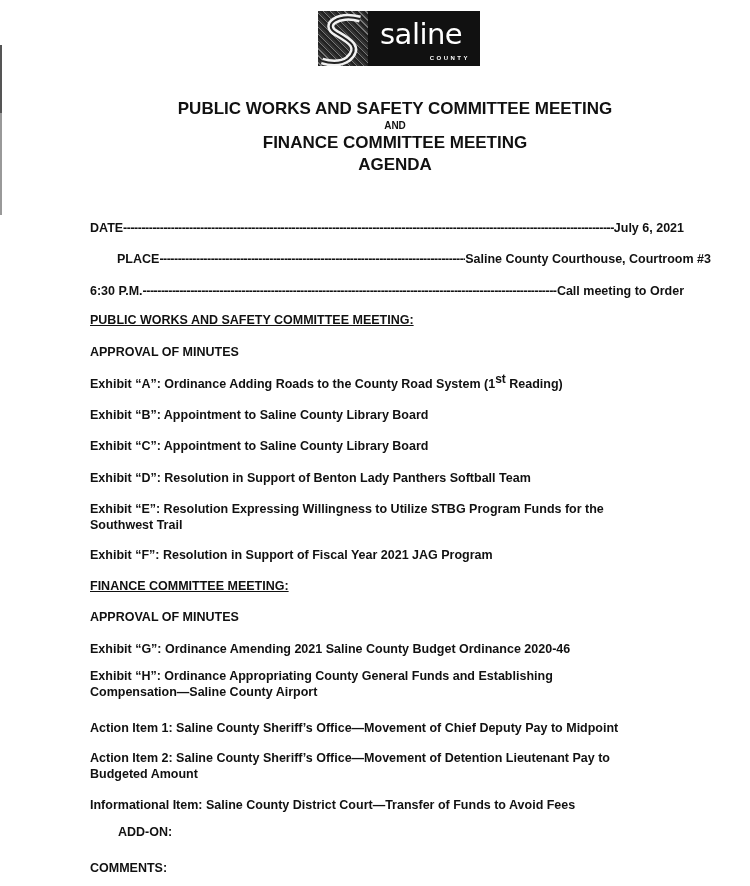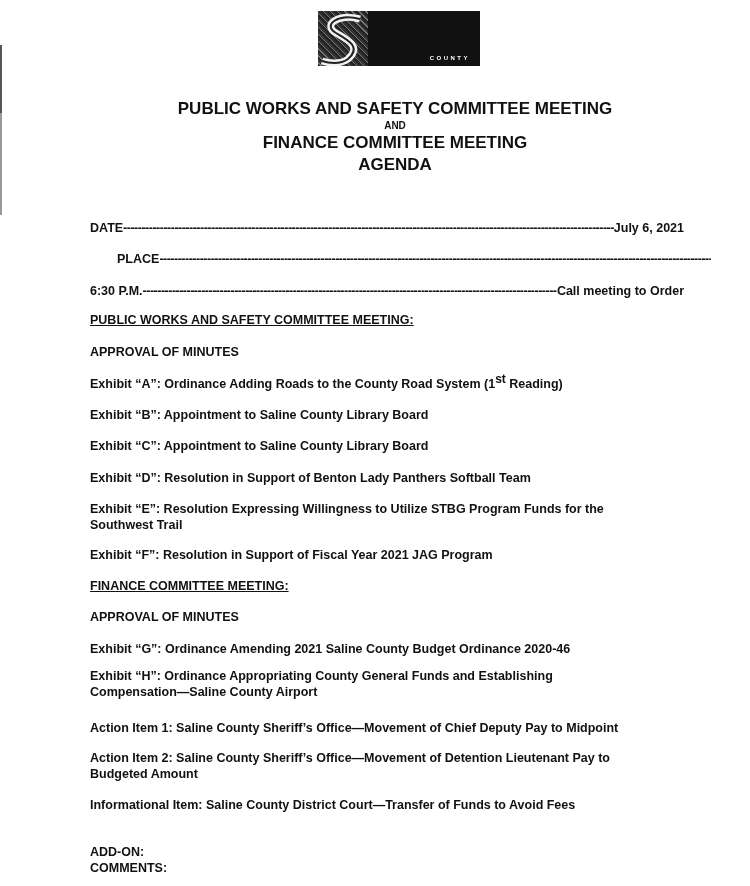--- a/index.html
+++ b/index.html
@@ -52,39 +52,41 @@
 <div class="edge-mark"></div>
 
 <div class="logo">
   <div class="logo-mark">
     <svg width="50" height="55" viewBox="0 0 50 55">
       <path d="M42 8 C 20 2, 4 14, 18 22 C 30 29, 44 36, 30 48 C 22 54, 10 52, 4 50" fill="none" stroke="#f2f2f2" stroke-width="7"></path>
       <path d="M42 8 C 20 2, 4 14, 18 22 C 30 29, 44 36, 30 48 C 22 54, 10 52, 4 50" fill="none" stroke="#222" stroke-width="2"></path>
     </svg>
   </div>
   <div class="logo-text">
+    <span class="logo-word">saline</span>
     <span class="logo-county">COUNTY</span>
   </div>
 </div>
 
 <div class="titles">
   <div class="t1">PUBLIC WORKS AND SAFETY COMMITTEE MEETING</div>
   <div class="t2">AND</div>
   <div class="t3">FINANCE COMMITTEE MEETING</div>
   <div class="t4">AGENDA</div>
 </div>
 
 <div class="row leader" style="top:220px;">
   <span class="lbl">DATE</span>
   <span class="dash">----------------------------------------------------------------------------------------------------------------------------------------------------------------</span>
   <span class="val"> July 6, 2021</span>
 </div>
 <div class="row leader" style="top:251px;margin-left:27px;">
   <span class="lbl">PLACE</span>
   <span class="dash">----------------------------------------------------------------------------------------------------------------------------------------------------------------</span>
+  <span class="val">Saline County Courthouse, Courtroom #3</span>
 </div>
 <div class="row leader" style="top:283px;justify-content:center;">
   <span class="lbl">6:30 P.M.</span>
   <span class="dash">----------------------------------------------------------------------------------------------------------------------------------------------------------------</span>
   <span class="val">Call meeting to Order</span>
 </div>
 
 <div class="row u" style="top:312px;">PUBLIC WORKS AND SAFETY COMMITTEE MEETING:</div>
 <div class="row" style="top:344px;">APPROVAL OF MINUTES</div>
 
@@ -97,14 +99,14 @@
 
 <div class="row u" style="top:578px;">FINANCE COMMITTEE MEETING:</div>
 <div class="row" style="top:609px;">APPROVAL OF MINUTES</div>
 
 <div class="row" style="top:641px;">Exhibit “G”: Ordinance Amending 2021 Saline County Budget Ordinance 2020-46</div>
 <div class="row wrap" style="top:668px; width:520px;">Exhibit “H”:  Ordinance Appropriating County General Funds and Establishing Compensation—Saline County Airport</div>
 <div class="row" style="top:720px;">Action Item 1: Saline County Sheriff’s Office—Movement of Chief Deputy Pay to Midpoint</div>
 <div class="row wrap" style="top:750px; width:580px;">Action Item 2: Saline County Sheriff’s Office—Movement of Detention Lieutenant Pay to Budgeted Amount</div>
 <div class="row" style="top:797px;">Informational Item: Saline County District Court—Transfer of Funds to Avoid Fees</div>
 
-<div class="row" style="top:844px;">ADD-ON:</div>
+<div class="row" style="top:824px;margin-left:28px;">ADD-ON:</div>
 <div class="row" style="top:860px;">COMMENTS:</div>
 
 </body></html>

